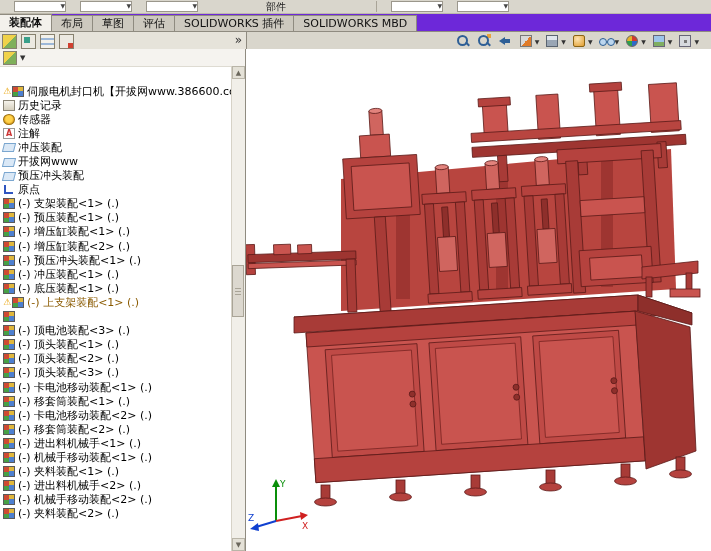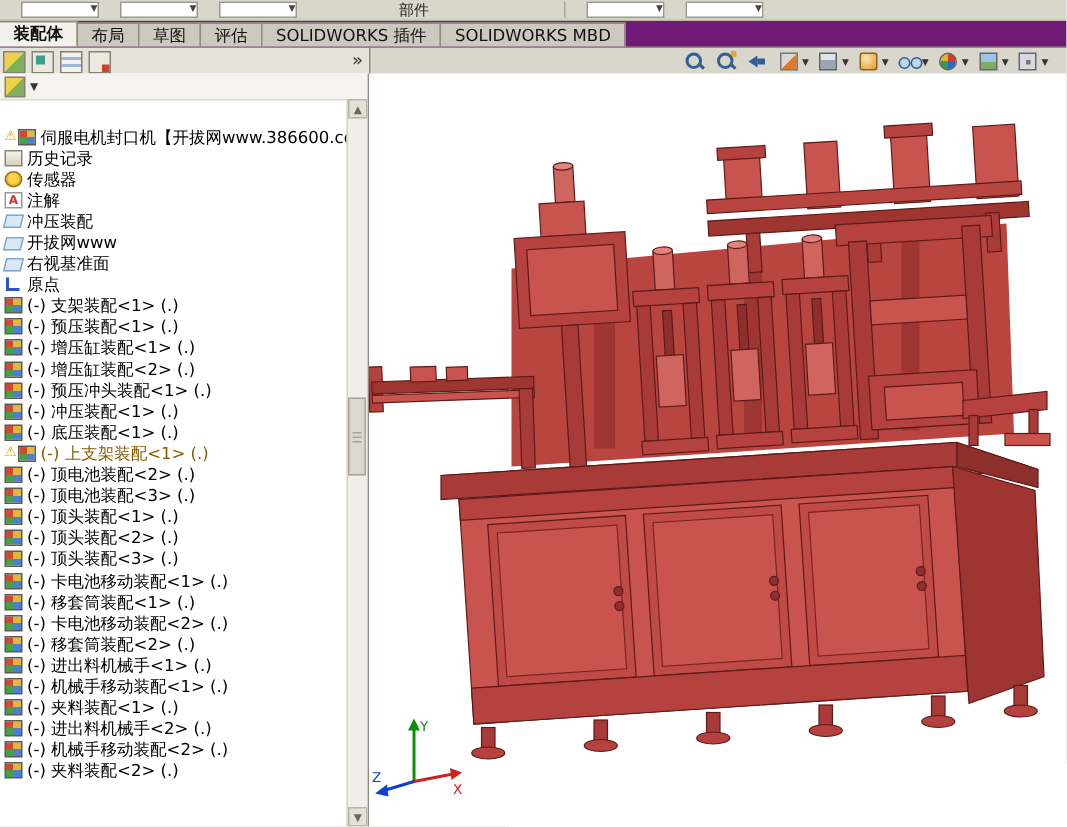--- a/index.html
+++ b/index.html
@@ -8,21 +8,21 @@
     background:#d9d6cc;font-family:"DejaVu Sans",sans-serif;font-size:11px;color:#111;
     -webkit-font-smoothing:antialiased;
   }
   
   .topbar{height:13px;display:flex;align-items:center;border-bottom:1px solid #bdb9ac;position:relative;}
   .combo{width:50px;height:9px;background:#fff;border:1px solid #9b978c;position:relative;margin-left:14px;}
   .combo .car{position:absolute;right:0;top:-1px;font-size:6px;color:#444;line-height:9px;}
   .topbar .lbl{position:absolute;left:266px;top:0;font-size:10px;color:#222;}
   .topbar .vsep{width:1px;height:11px;background:#a9a497;margin-left:14px;}
   
-  .tabrow{height:17px;display:flex;align-items:flex-end;background:#701a75;border-bottom:1px solid #8f8b80;padding-left:0;text-align:center;}
+  .tabrow{height:17px;display:flex;align-items:flex-end;background:#6d28d9;border-bottom:1px solid #8f8b80;padding-left:0;text-align:center;}
   .tab{height:15px;line-height:15px;padding:0 9px;border:1px solid #8f8b80;border-bottom:none;
        margin-left:-1px;background:#cdc9bf;font-size:11px;white-space:nowrap;cursor:default;}
   .tab.active{background:#f3f1ec;height:16px;line-height:16px;font-weight:bold;}
   
   .toolrow{height:18px;display:flex;background:#d9d6cc;border-bottom:1px solid #a9a497;}
   .fm-tabs{width:246px;display:flex;align-items:center;border-right:1px solid #8f8b80;background:#e6e3da;position:relative;}
   .pt-icon{width:15px;height:15px;margin:1px 2px;border:1px solid #87816f;box-sizing:border-box;}
   .pt-featuremanager-tree{background:linear-gradient(135deg,#f0d24a 0 50%,#7fb05a 50%);}
   .pt-propertymanager{background:linear-gradient(#3aa08a,#3aa08a) 2px 2px/6px 6px no-repeat,#ece9e1;}
   .pt-configurationmanager{background:repeating-linear-gradient(180deg,#f3f1ea 0 3px,#9db8d8 3px 5px);}
@@ -198,21 +198,21 @@
 
   <div class="tree-row">
 
     <span class="t-icon ti-plane"></span>
     <span class="t-label">开拔网www</span>
   </div>
 
   <div class="tree-row">
 
     <span class="t-icon ti-plane"></span>
-    <span class="t-label">右视基准面</span>
+    <span class="t-label">预压冲头装配</span>
   </div>
 
   <div class="tree-row">
 
     <span class="t-icon ti-origin"></span>
     <span class="t-label">原点</span>
   </div>
 
   <div class="tree-row">
 
@@ -260,21 +260,20 @@
   <div class="tree-row hl">
     <span class="warn-badge" style="display: inline;">⚠</span>
     <span class="t-icon ti-component"></span>
     <span class="t-label">(-) 上支架装配&lt;1&gt; (.)</span>
   </div>
 
 
   <div class="tree-row">
 
     <span class="t-icon ti-component"></span>
-    <span class="t-label">(-) 顶电池装配&lt;2&gt; (.)</span>
   </div>
 
   <div class="tree-row">
 
     <span class="t-icon ti-component"></span>
     <span class="t-label">(-) 顶电池装配&lt;3&gt; (.)</span>
   </div>
 
   <div class="tree-row">
 

